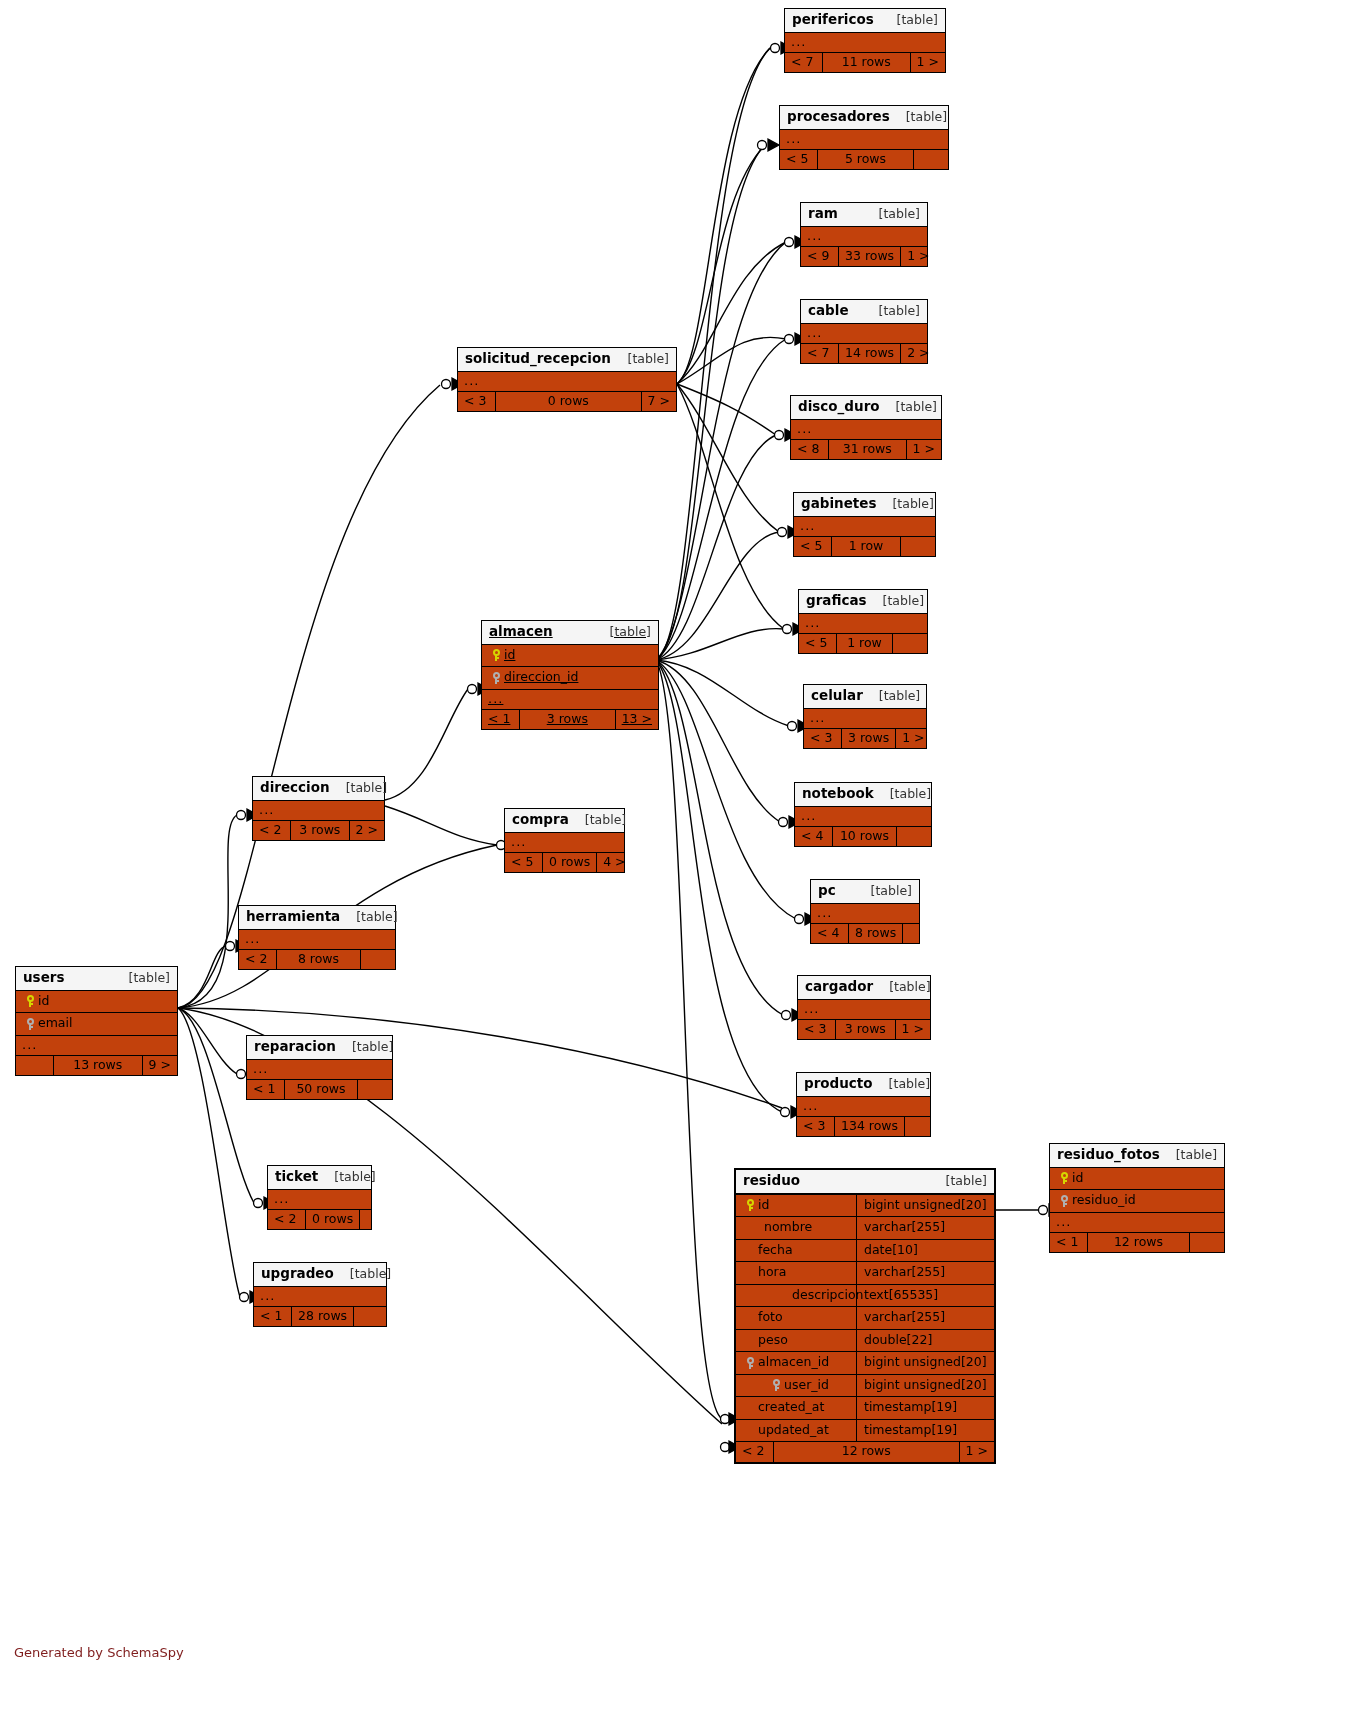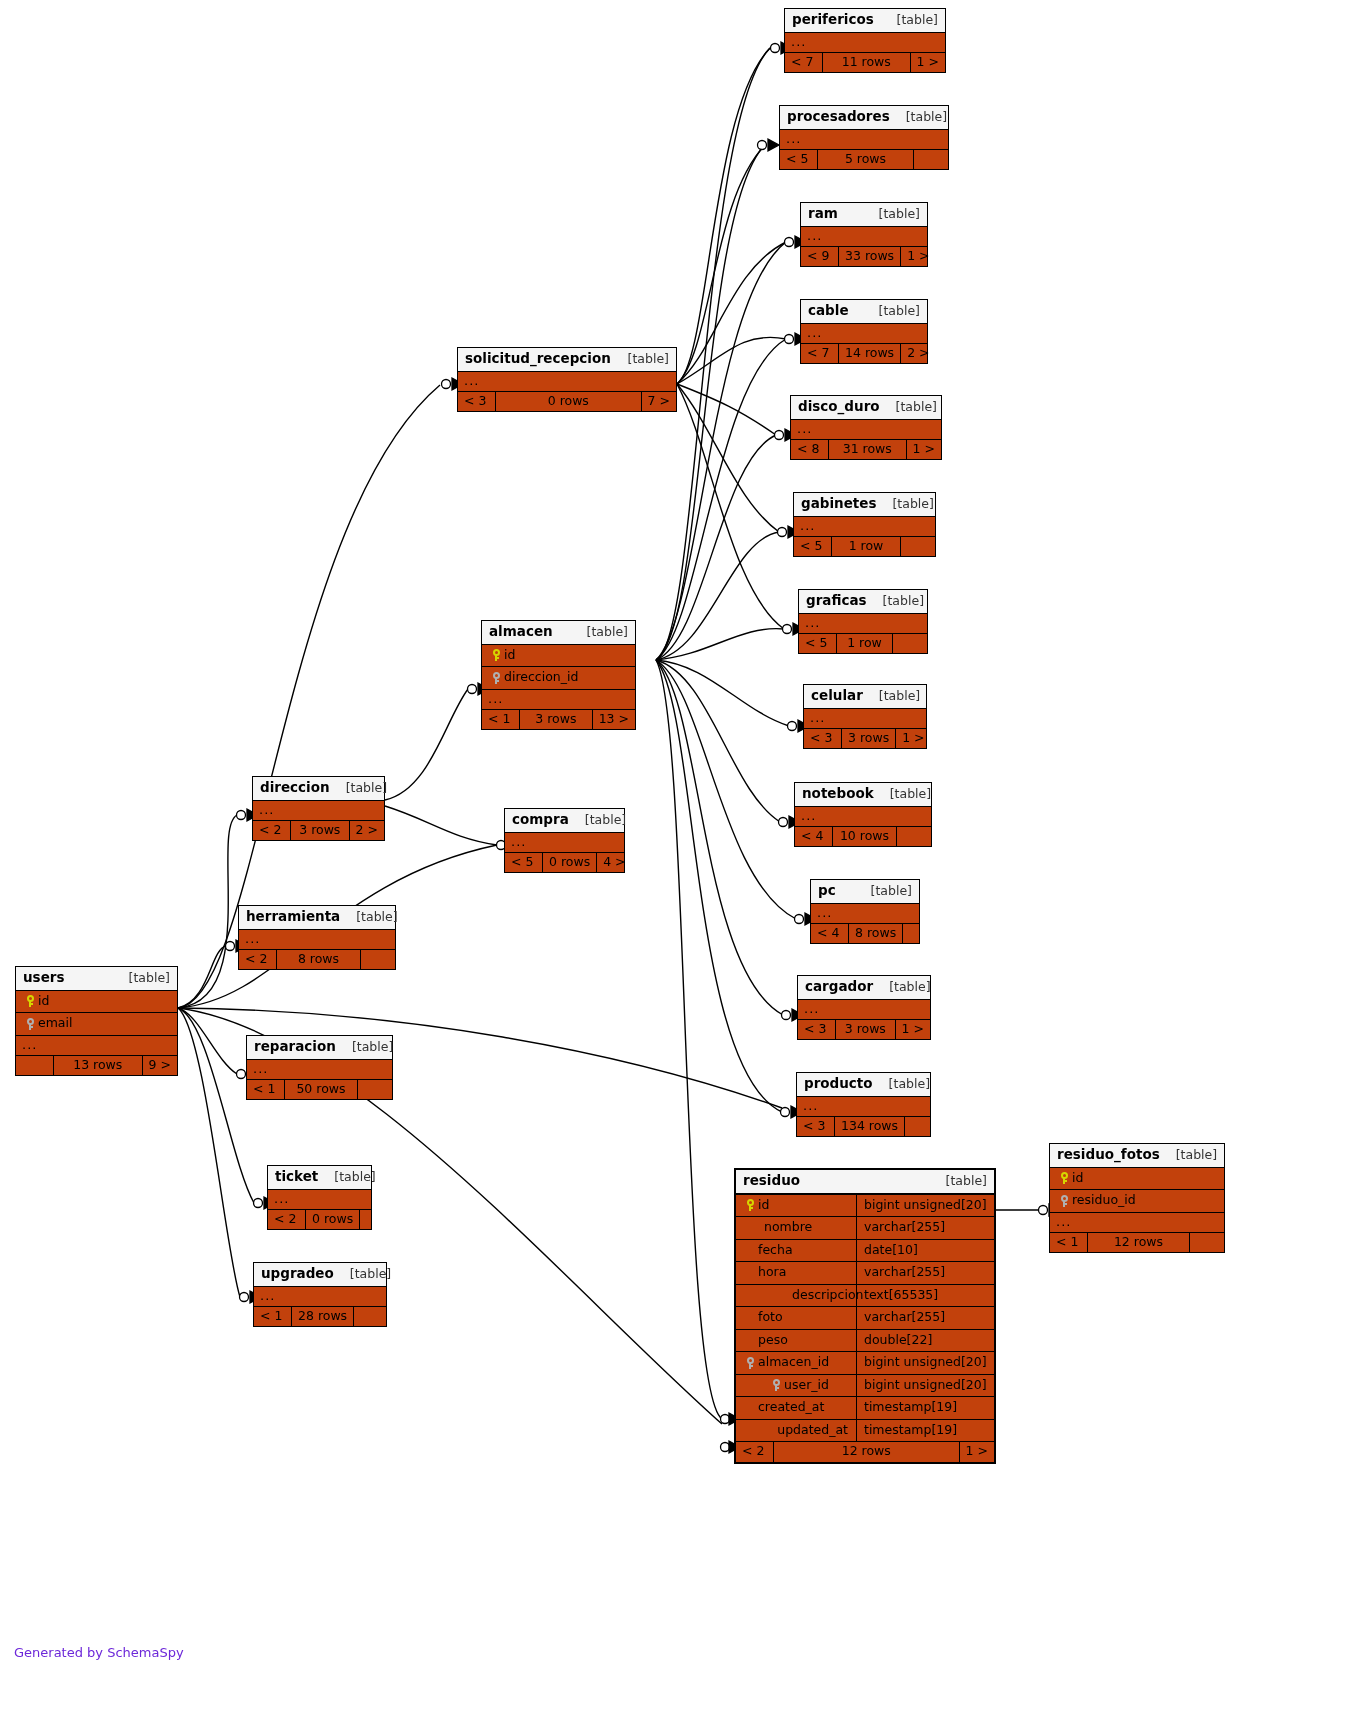--- a/index.html
+++ b/index.html
@@ -142,21 +142,21 @@
     background: currentColor;
   }
   .key.pk { color: #d6d600; }
   .key.fk { color: #b0b0b0; }
 
   #footer-note {
     position: absolute;
     left: 14px;
     top: 1645px;
     font-size: 13px;
-    color: #6d28d9;
+    color: #7f1d1d;
     white-space: nowrap;
   }
 </style>
 </head>
 <body>
 
 <div id="canvas">
 
   <svg id="edges" viewBox="0 0 1352 1711" xmlns="http://www.w3.org/2000/svg">
     <g fill="none" stroke="#000000" stroke-width="1.4">
@@ -401,21 +401,21 @@
           <span class="nm">solicitud_recepcion</span>
           <span class="tg">[table]</span>
         </div>
         <div class="dots">...</div>
         <div class="foot">
           <span class="c l" style="min-width:38px;">&lt; 3</span>
           <span class="c ctr grow">0 rows</span>
           <span class="c r" style="min-width:34px;">7 &gt;</span>
         </div>
       </div>
-      <div class="tbl" style="left: 481px; top: 620px; width: 155px;">
+      <div class="tbl" style="left: 481px; top: 620px; width: 178px; text-decoration: underline;">
         <div class="hdr">
           <span class="nm">almacen</span>
           <span class="tg">[table]</span>
         </div>
         <div class="cols">
           <div class="row">
             <span class="cname" style="flex:1 1 auto;">
               <span class="keyslot"><span class="key pk"><span class="bow"></span><span class="stem"></span><span class="tooth"></span></span></span>
               <span>id</span>
             </span>
@@ -602,21 +602,21 @@
             <span class="ctype">bigint unsigned[20]</span>
           </div>
           <div class="row">
             <span class="cname withtype" style="width:120px;flex:0 0 120px;">
               <span class="keyslot"></span>
               <span>created_at</span>
             </span>
             <span class="ctype">timestamp[19]</span>
           </div>
           <div class="row">
-            <span class="cname withtype" style="width:120px;flex:0 0 120px;justify-content:flex-end;">
+            <span class="cname withtype" style="width:120px;flex:0 0 120px;">
               <span class="keyslot"></span>
               <span>updated_at</span>
             </span>
             <span class="ctype">timestamp[19]</span>
           </div>
         </div>
         <div class="foot">
           <span class="c l" style="min-width:38px;">&lt; 2</span>
           <span class="c ctr grow">12 rows</span>
           <span class="c r" style="min-width:34px;">1 &gt;</span>

